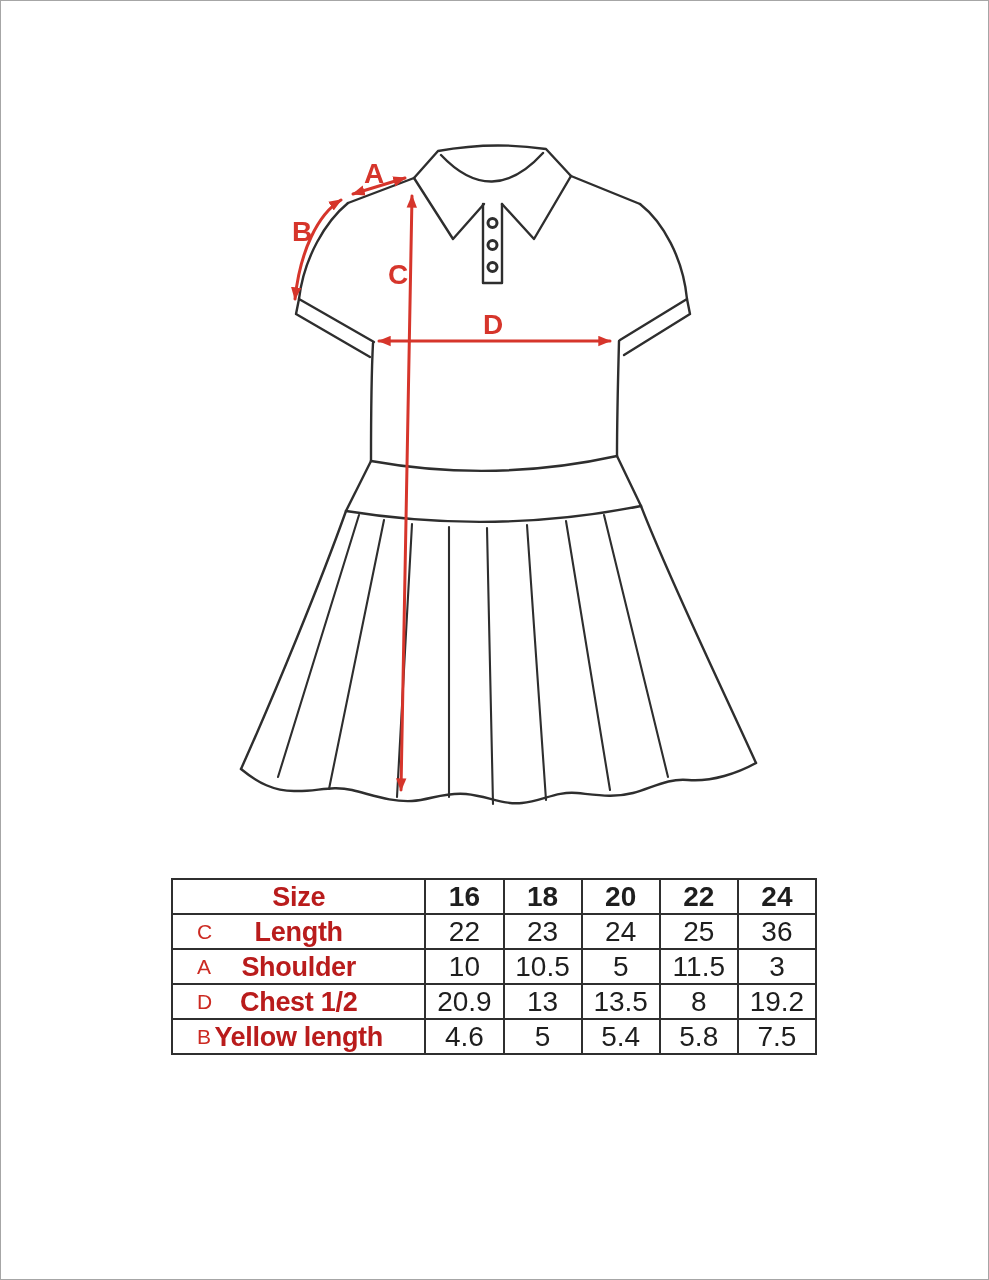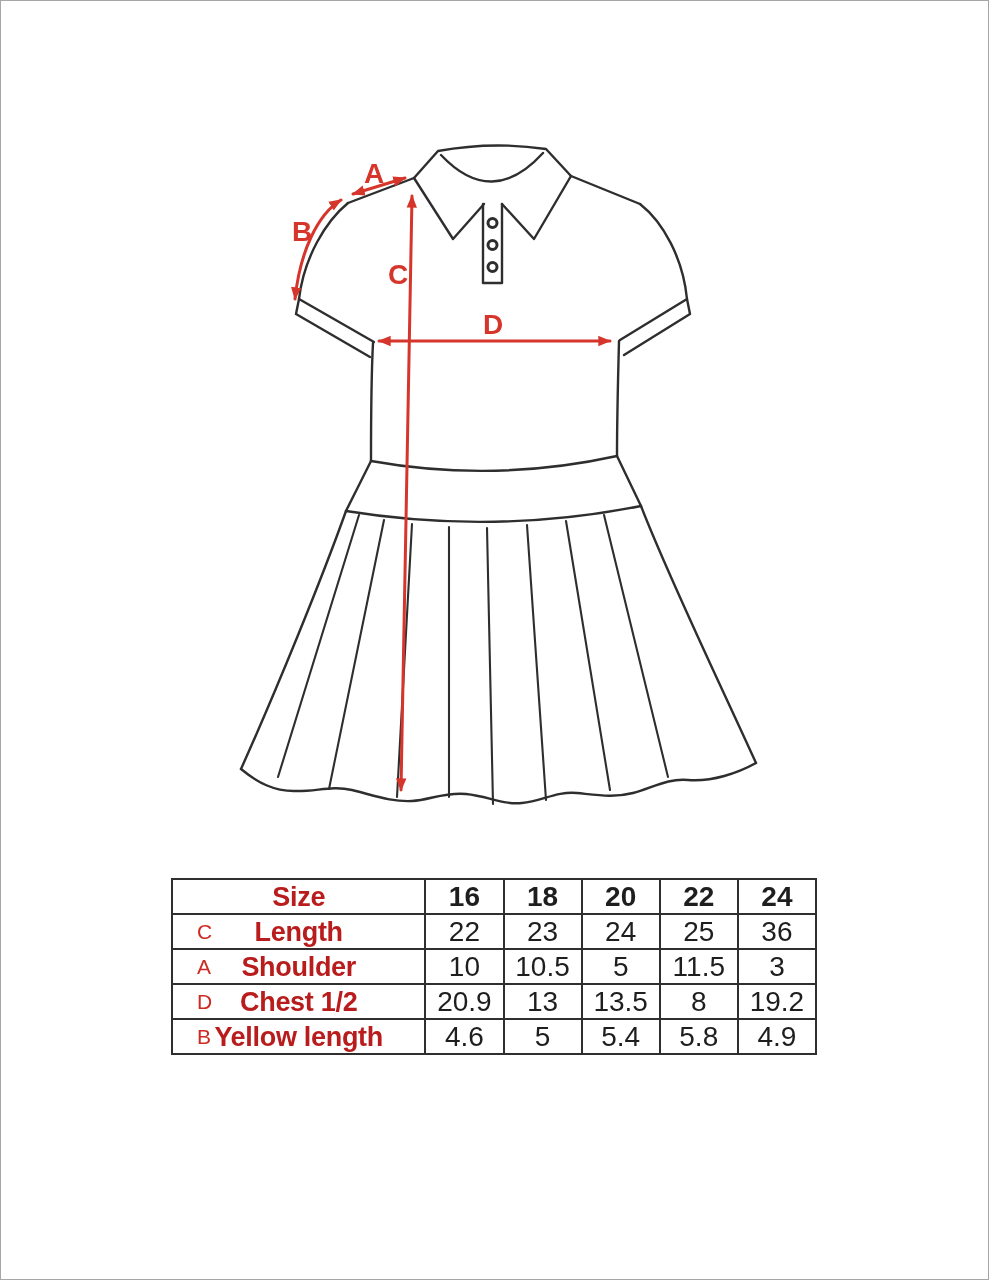--- a/index.html
+++ b/index.html
@@ -173,19 +173,19 @@
 
         <tr>
           <td class="lab">
             <span class="letter">B</span>
             <span class="u">Yellow length</span>
           </td>
           <td class="col">4.6</td>
           <td class="col">5</td>
           <td class="col">5.4</td>
           <td class="col">5.8</td>
-          <td class="col">4.9</td>
+          <td class="col">7.5</td>
         </tr>
       </tbody>
     </table>
   </div>
 
 </div>
 
 </body></html>

